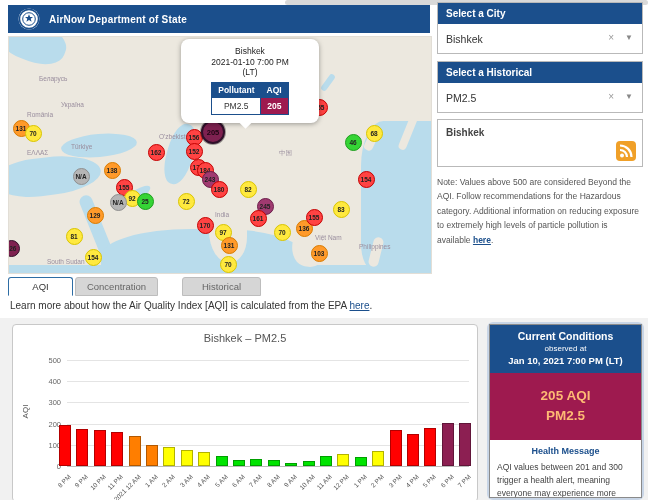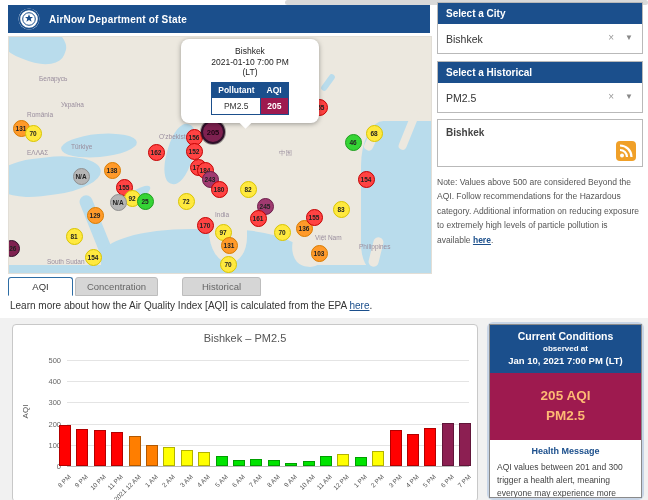--- a/index.html
+++ b/index.html
@@ -56,21 +56,21 @@
   .ytick{position:absolute;width:22px;text-align:right;font-size:7.5px;color:#666;}
   .bar{position:absolute;width:12px;box-sizing:border-box;border:1px solid rgba(0,0,0,.3);z-index:1;}
   .xlabel{position:absolute;width:44px;text-align:right;font-size:6.5px;color:#555;
           transform:rotate(-45deg);transform-origin:right top;white-space:nowrap;}
 
   
   #cc-panel{left:487px;top:322px;width:157px;height:178px;background:#c8d5e6;box-sizing:border-box;padding:2px;border-radius:6px;}
   #cc-inner{background:#fff;border:1px solid #8a8a8a;height:100%;box-sizing:border-box;overflow:hidden;}
   #cc-head{background:#1b4f8c;color:#fff;text-align:center;padding:5px 4px 7px;}
   #cc-head .l1{font-size:10.5px;font-weight:bold;}
-  #cc-head .l2{font-size:8px;font-weight:bold;margin-top:2px;}
+  #cc-head .l2{font-size:8px;font-weight:normal;margin-top:2px;}
   #cc-head .l3{font-size:9.5px;font-weight:bold;margin-top:2px;}
   #cc-aqi{background:#9e1a4f;color:#fdba74;text-align:center;padding:13px 4px;font-weight:bold;font-size:13.5px;line-height:1.5;}
   #cc-health{padding:6px 7px;}
   #cc-health .hh{text-align:center;color:#1b4f8c;font-weight:bold;font-size:9px;}
   #cc-health .ht{font-size:8.5px;color:#444;line-height:1.55;margin-top:5px;}
 
   
   .side-panel{left:437px;width:206px;box-sizing:border-box;border:1px solid #b9b9b9;background:#fff;}
   .side-head{background:#1b4f8c;color:#fff;font-size:10px;font-weight:bold;padding:5px 8px;}
   .side-value{position:relative;height:29px;display:flex;align-items:center;font-size:10.5px;color:#333;padding-left:8px;}

